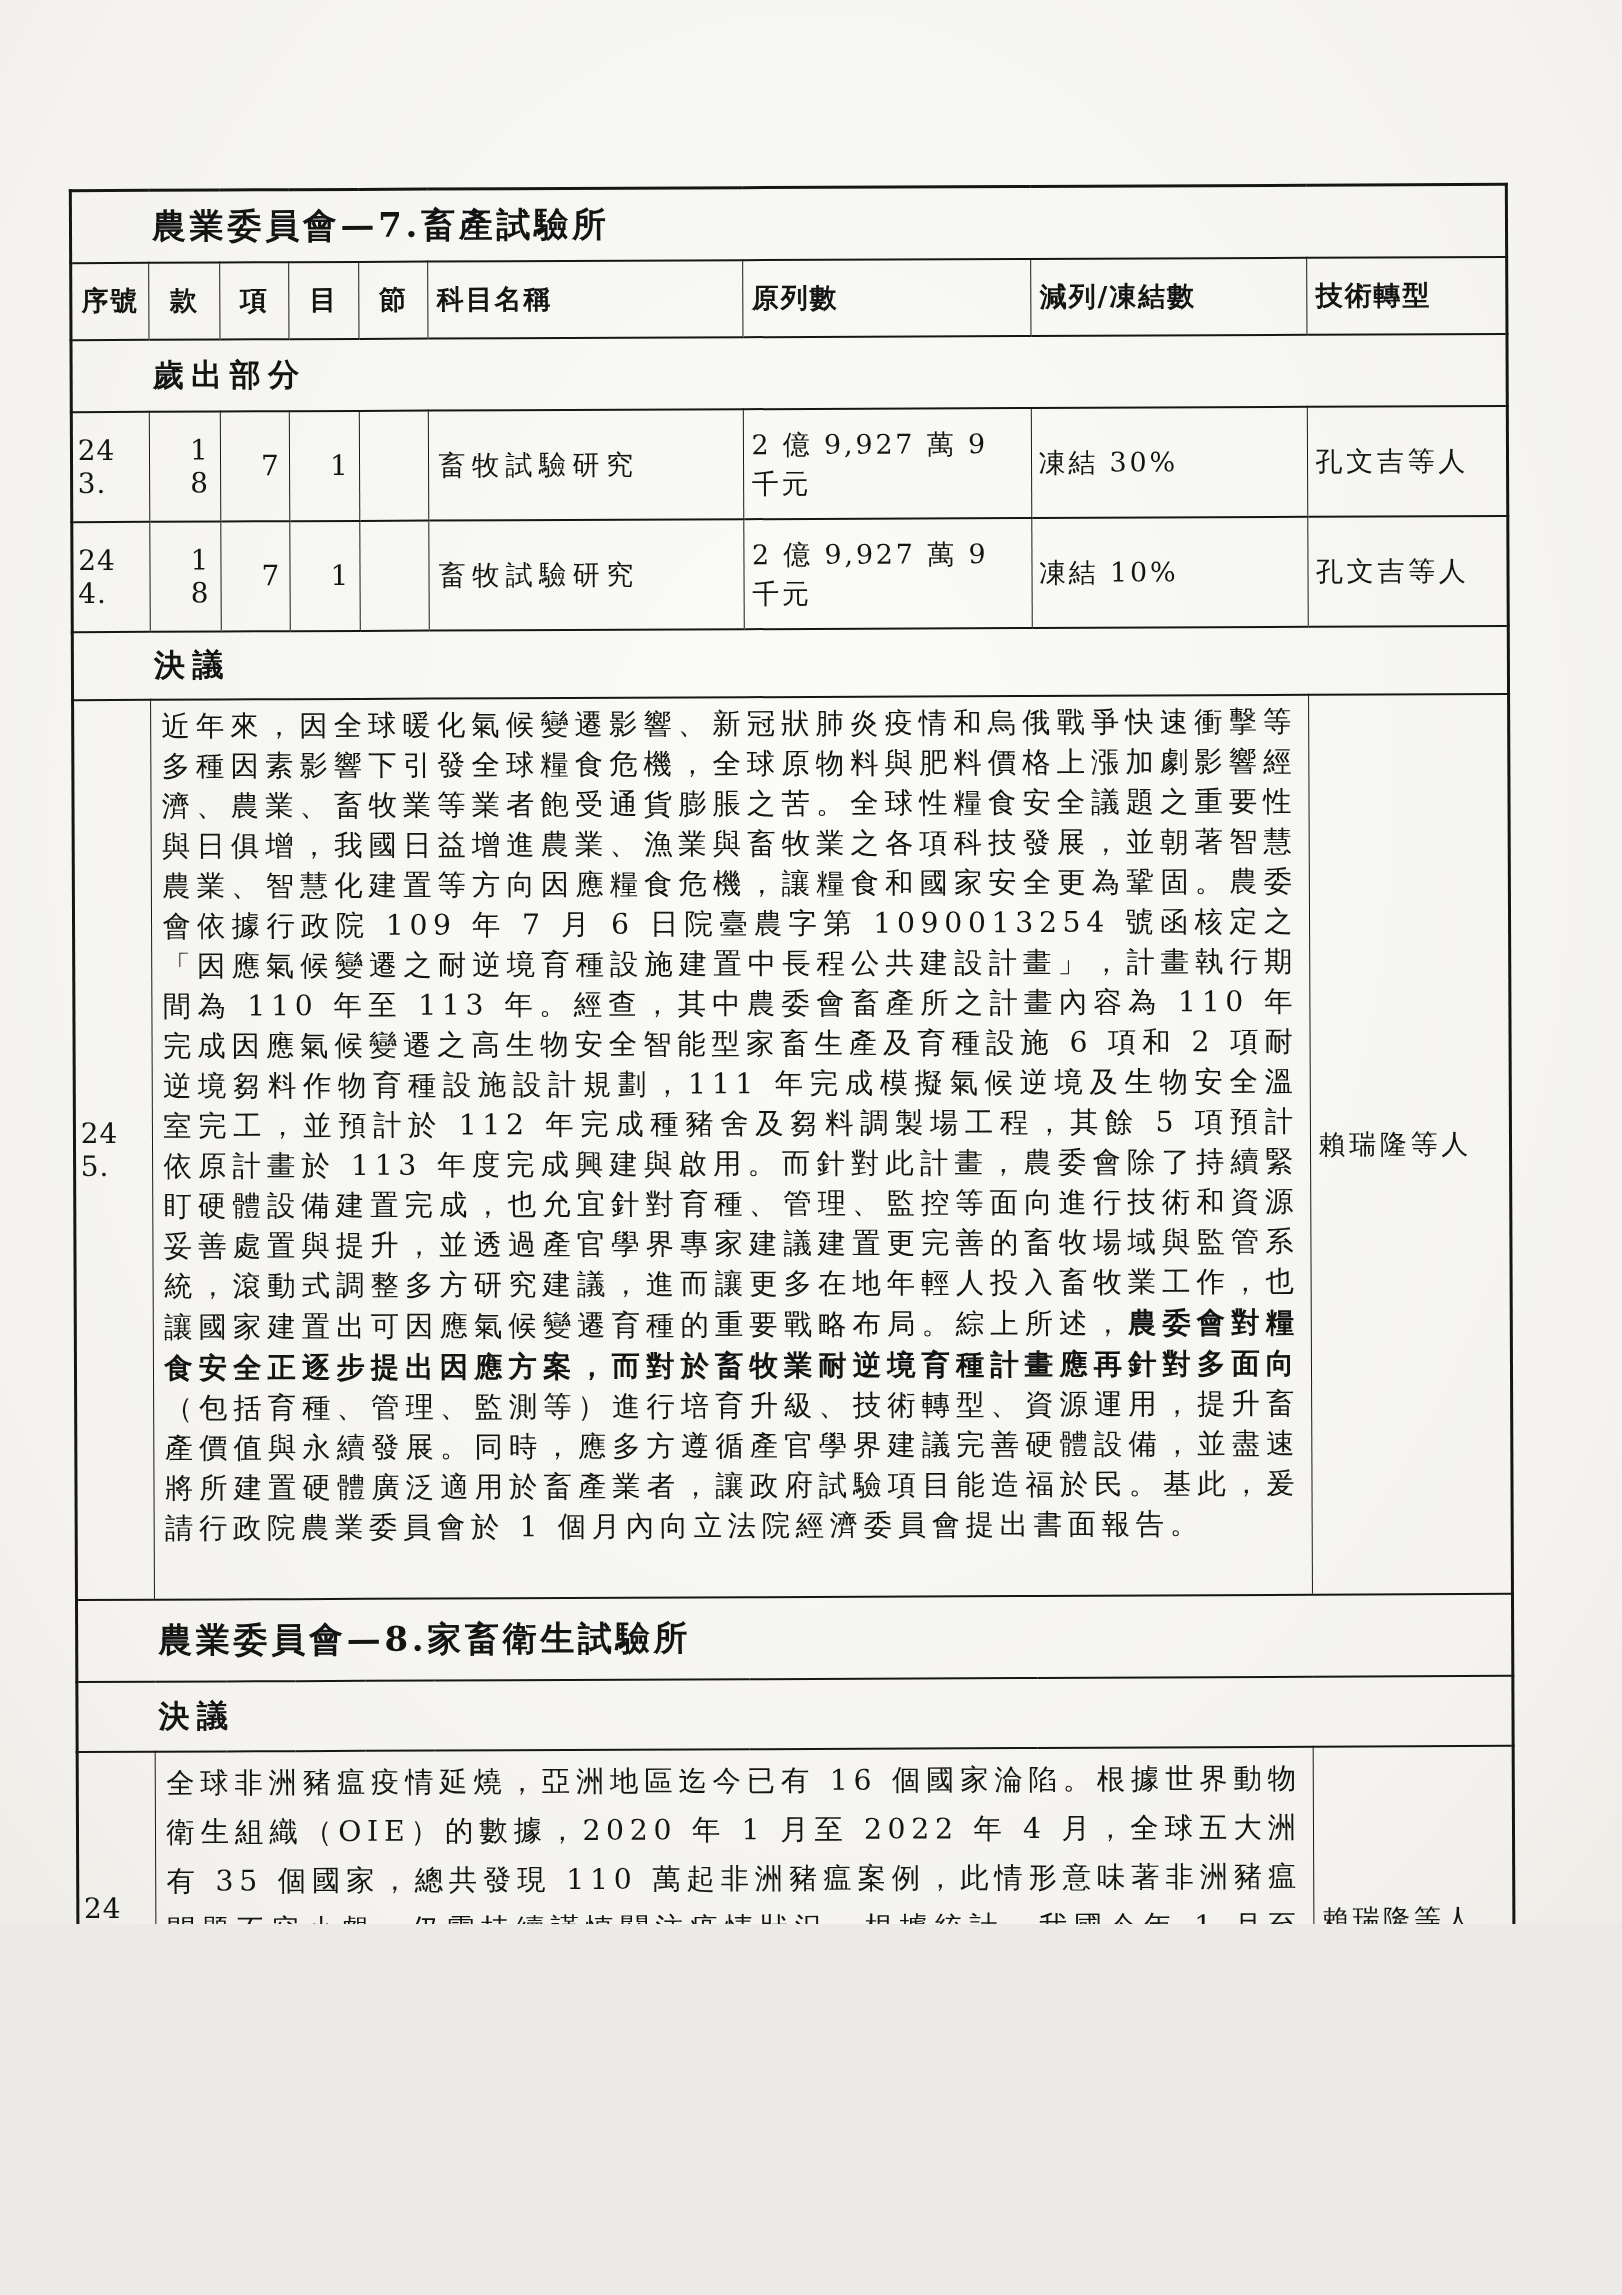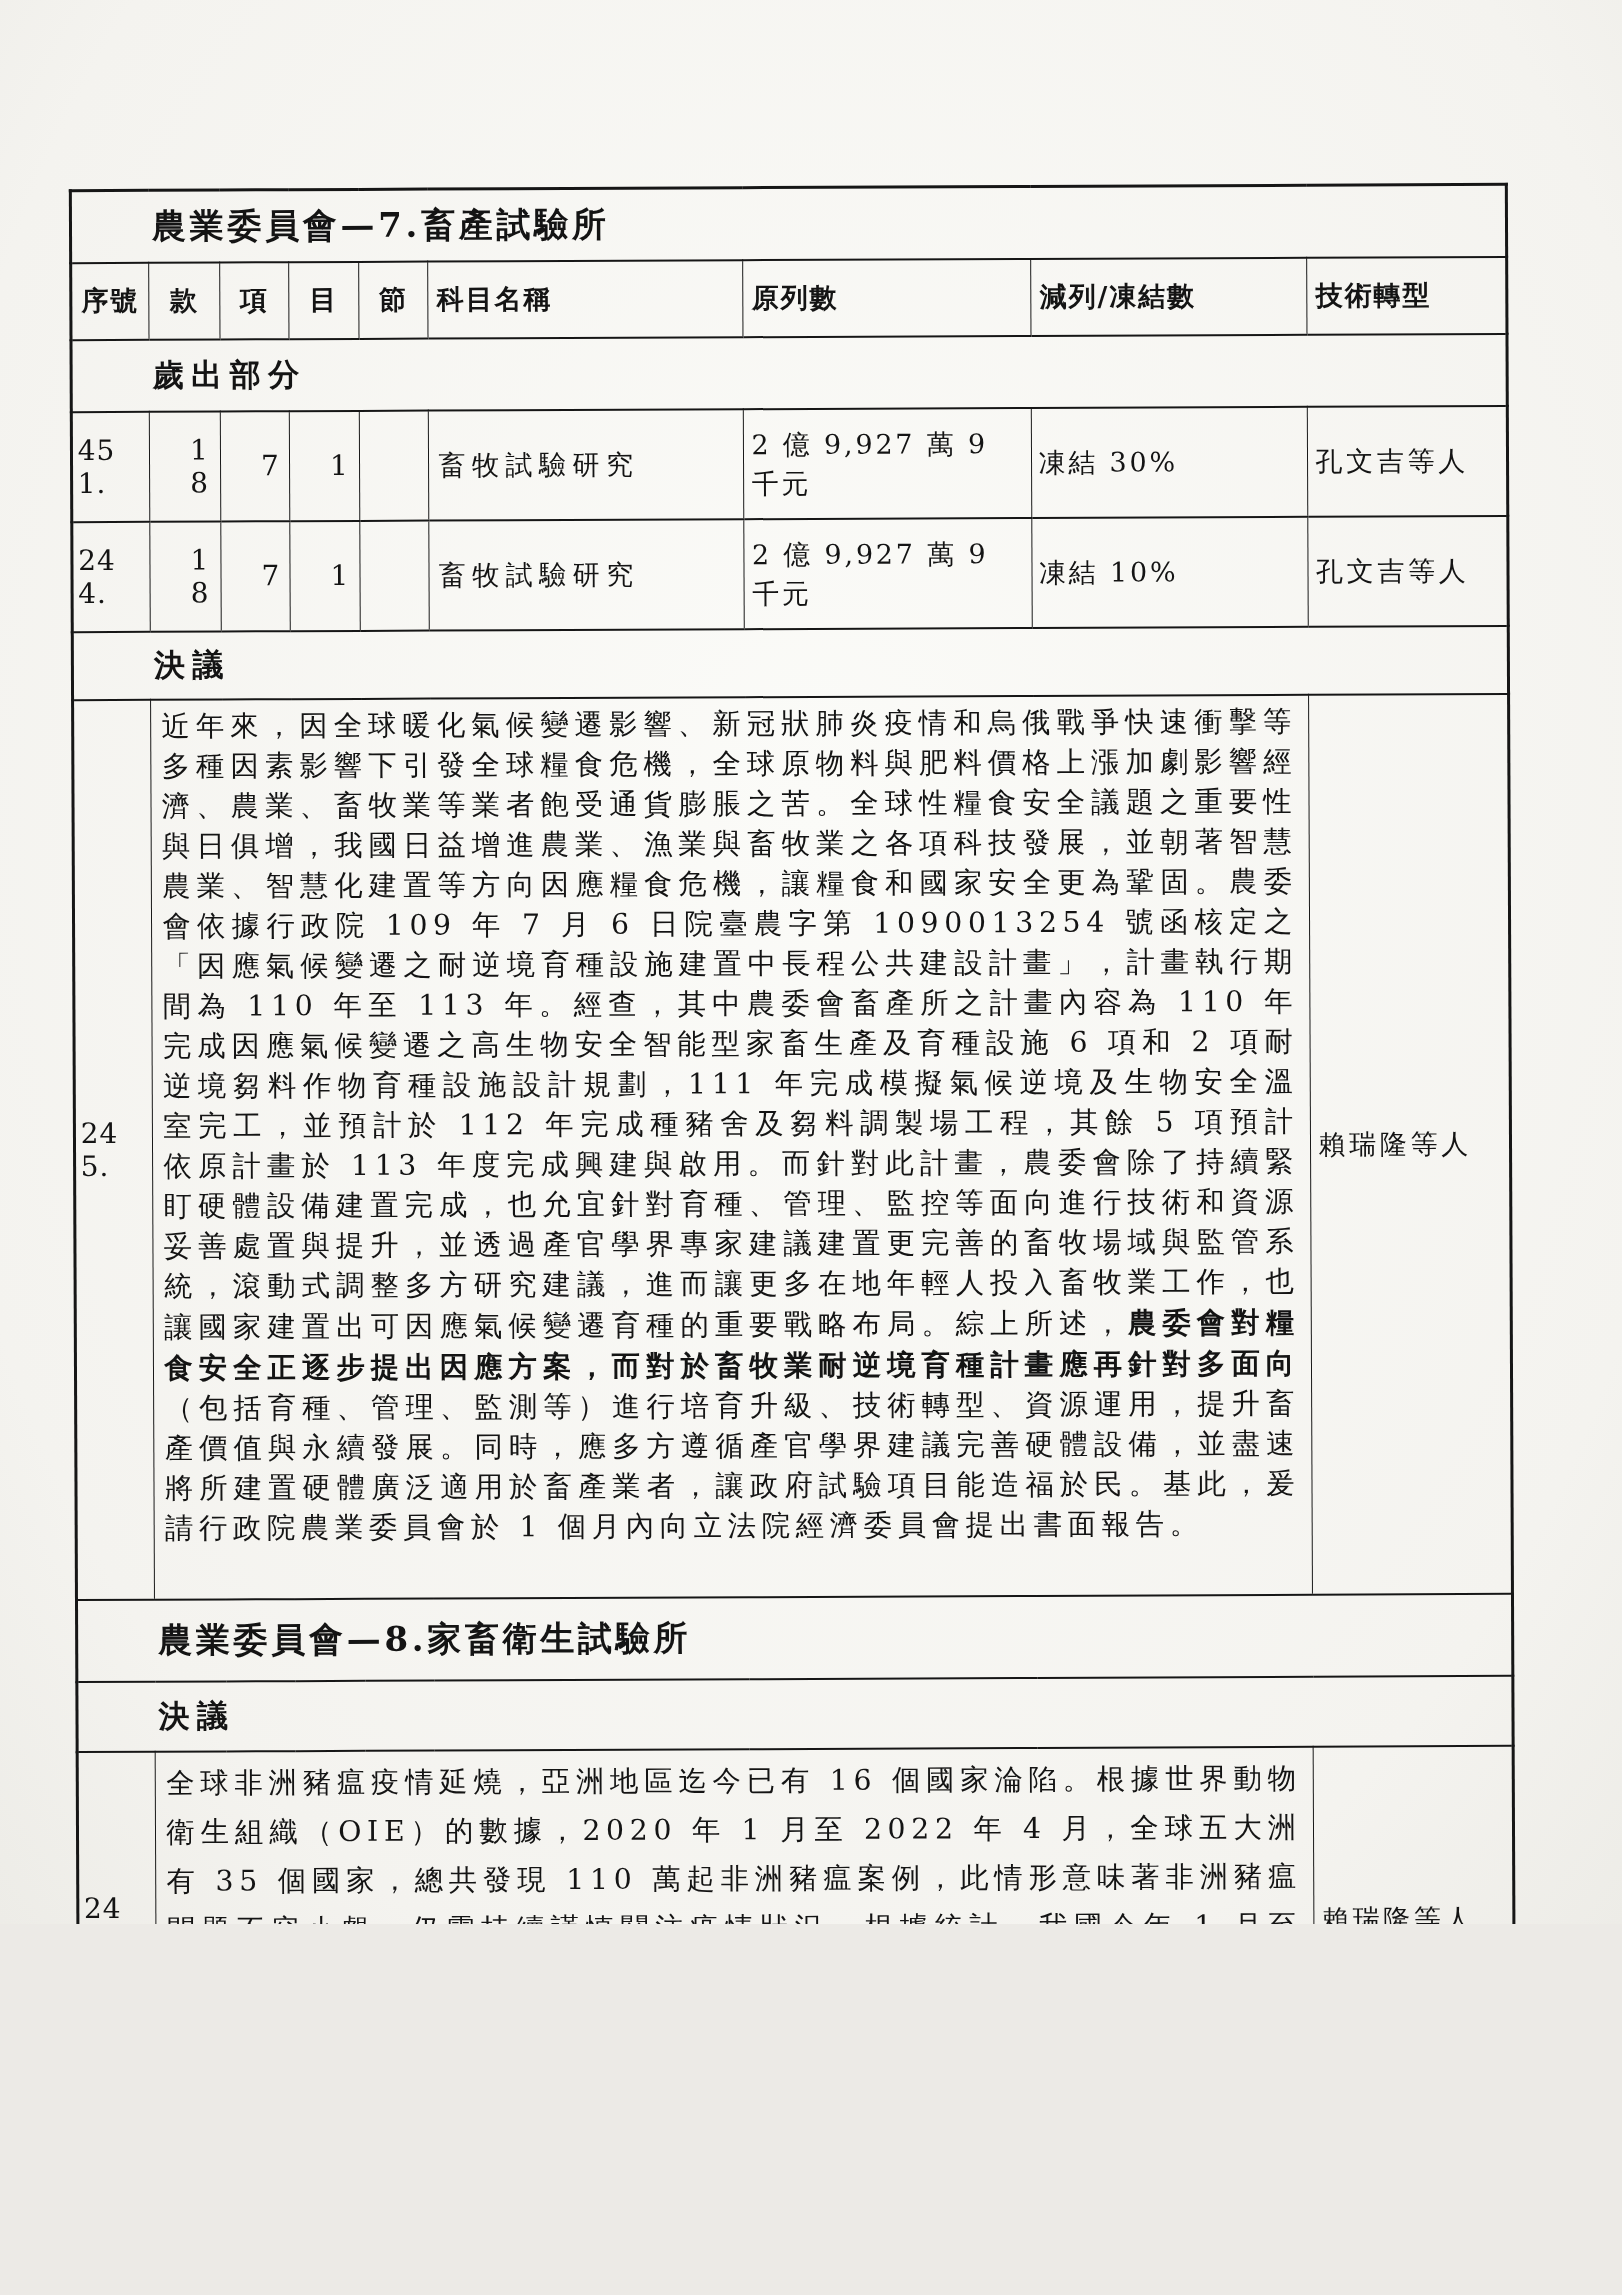--- a/index.html
+++ b/index.html
@@ -89,21 +89,21 @@
           <td class="hdr c">節</td>
           <td class="hdr l">科目名稱</td>
           <td class="hdr l">原列數</td>
           <td class="hdr l">減列/凍結數</td>
           <td class="hdr l">技術轉型</td>
         </tr>
         <tr style="height:72px">
           <td colspan="9" class="section-cell">歲出部分</td>
         </tr>
         <tr style="height:110px">
-          <td class="num-cell">451.</td>
+          <td class="num-cell">243.</td>
           <td class="cc">18</td>
           <td class="cc">7</td>
           <td class="cc">1</td>
           <td class="cc"></td>
           <td class="subject">畜牧試驗研究</td>
           <td class="amount">2 億 9,927 萬 9 千元</td>
           <td class="freeze">凍結 30%</td>
           <td class="proposer">孔文吉等人</td>
         </tr>
         <tr style="height:110px">

